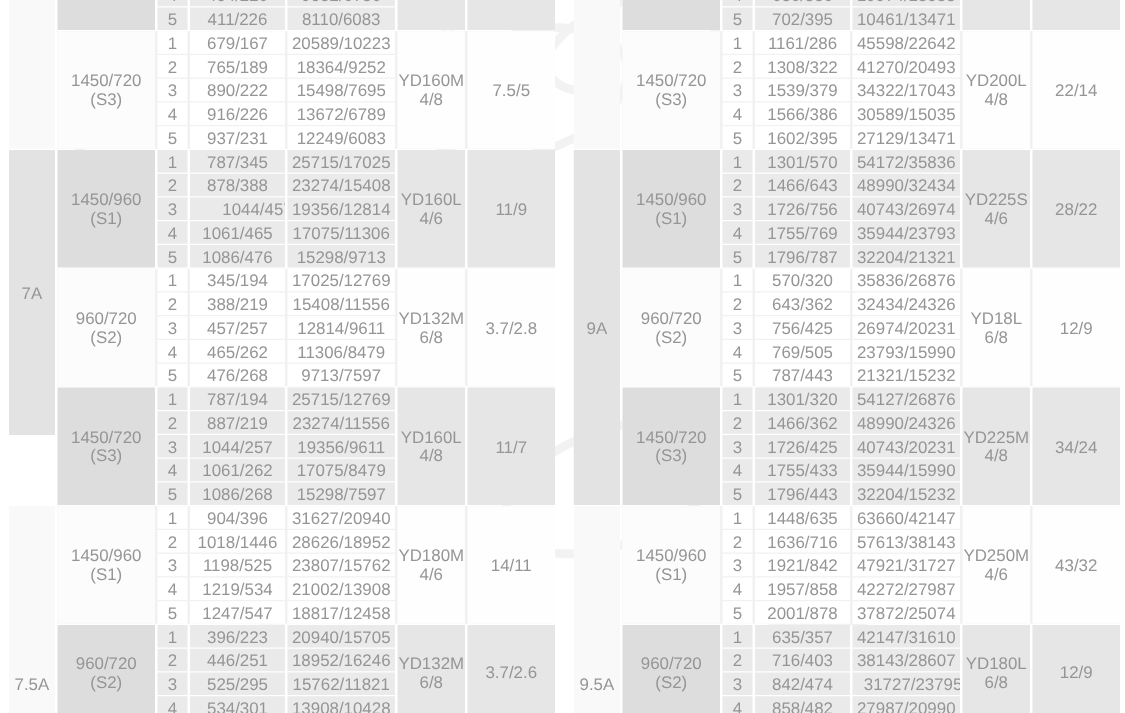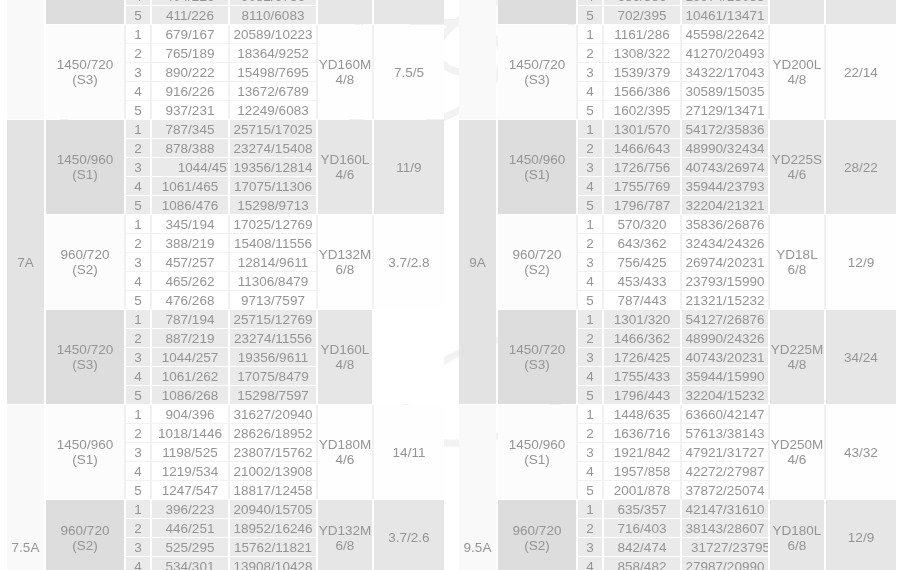--- a/index.html
+++ b/index.html
@@ -62,21 +62,21 @@
       </g>
     </svg>
     <div class="regmark" style="left:354px;top:20px;">®</div>
     <div class="regmark" style="left:355px;top:405px;">®</div>
   </div>
 
   <section class="half" id="tbl-left" style="left:7px">
       <div class="amp-cell amp-light" style="top: -165px; height: 284px;">
         <span></span>
       </div>
-      <div class="amp-cell amp-gray" style="top: 120px; height: 284px;">
+      <div class="amp-cell amp-gray" style="top: 120px; height: 228px;">
         <span>7A</span>
       </div>
       <div class="amp-cell amp-light" style="top: 405px; height: 284px;">
         <span>7.5A</span>
       </div>
       <div class="block gray" style="top: -13px; grid-template-rows: repeat(2, 18px);">
         <div class="cell speed two" style="grid-row: 1 / span 2;">
           <span></span>
           <span></span>
         </div>
@@ -195,20 +195,23 @@
         <div class="cell num" style="grid-area: 4 / 2;">4</div>
         <div class="cell v1" style="grid-area: 4 / 3;">1061/262</div>
         <div class="cell v2" style="grid-area: 4 / 4;">17075/8479</div>
         <div class="cell num" style="grid-area: 5 / 2;">5</div>
         <div class="cell v1" style="grid-area: 5 / 3;">1086/268</div>
         <div class="cell v2" style="grid-area: 5 / 4;">15298/7597</div>
         <div class="cell model two" style="grid-area: 1 / 5 / span 5;">
           <span>YD160L</span>
           <span>4/8</span>
         </div>
+        <div class="cell rating" style="grid-area: 1 / 6 / span 5;">
+          <span>11/7</span>
+        </div>
       </div>
       <div class="block light" style="top: 405px; grid-template-rows: repeat(5, 18px);">
         <div class="cell speed two" style="grid-row: 1 / span 5;">
           <span>1450/960</span>
           <span>(S1)</span>
         </div>
         <div class="cell num" style="grid-area: 1 / 2;">1</div>
         <div class="cell v1" style="grid-area: 1 / 3;">904/396</div>
         <div class="cell v2" style="grid-area: 1 / 4;">31627/20940</div>
         <div class="cell num" style="grid-area: 2 / 2;">2</div>
@@ -351,21 +354,21 @@
         <div class="cell num" style="grid-area: 1 / 2;">1</div>
         <div class="cell v1" style="grid-area: 1 / 3;">570/320</div>
         <div class="cell v2" style="grid-area: 1 / 4;">35836/26876</div>
         <div class="cell num" style="grid-area: 2 / 2;">2</div>
         <div class="cell v1" style="grid-area: 2 / 3;">643/362</div>
         <div class="cell v2" style="grid-area: 2 / 4;">32434/24326</div>
         <div class="cell num" style="grid-area: 3 / 2;">3</div>
         <div class="cell v1" style="grid-area: 3 / 3;">756/425</div>
         <div class="cell v2" style="grid-area: 3 / 4;">26974/20231</div>
         <div class="cell num" style="grid-area: 4 / 2;">4</div>
-        <div class="cell v1" style="grid-area: 4 / 3;">453/433</div>
+        <div class="cell v1" style="grid-area: 4 / 3;">769/505</div>
         <div class="cell v2" style="grid-area: 4 / 4;">23793/15990</div>
         <div class="cell num" style="grid-area: 5 / 2;">5</div>
         <div class="cell v1" style="grid-area: 5 / 3;">787/443</div>
         <div class="cell v2" style="grid-area: 5 / 4;">21321/15232</div>
         <div class="cell model two" style="grid-area: 1 / 5 / span 5;">
           <span>YD18L</span>
           <span>6/8</span>
         </div>
         <div class="cell rating" style="grid-area: 1 / 6 / span 5;">
           <span>12/9</span>

